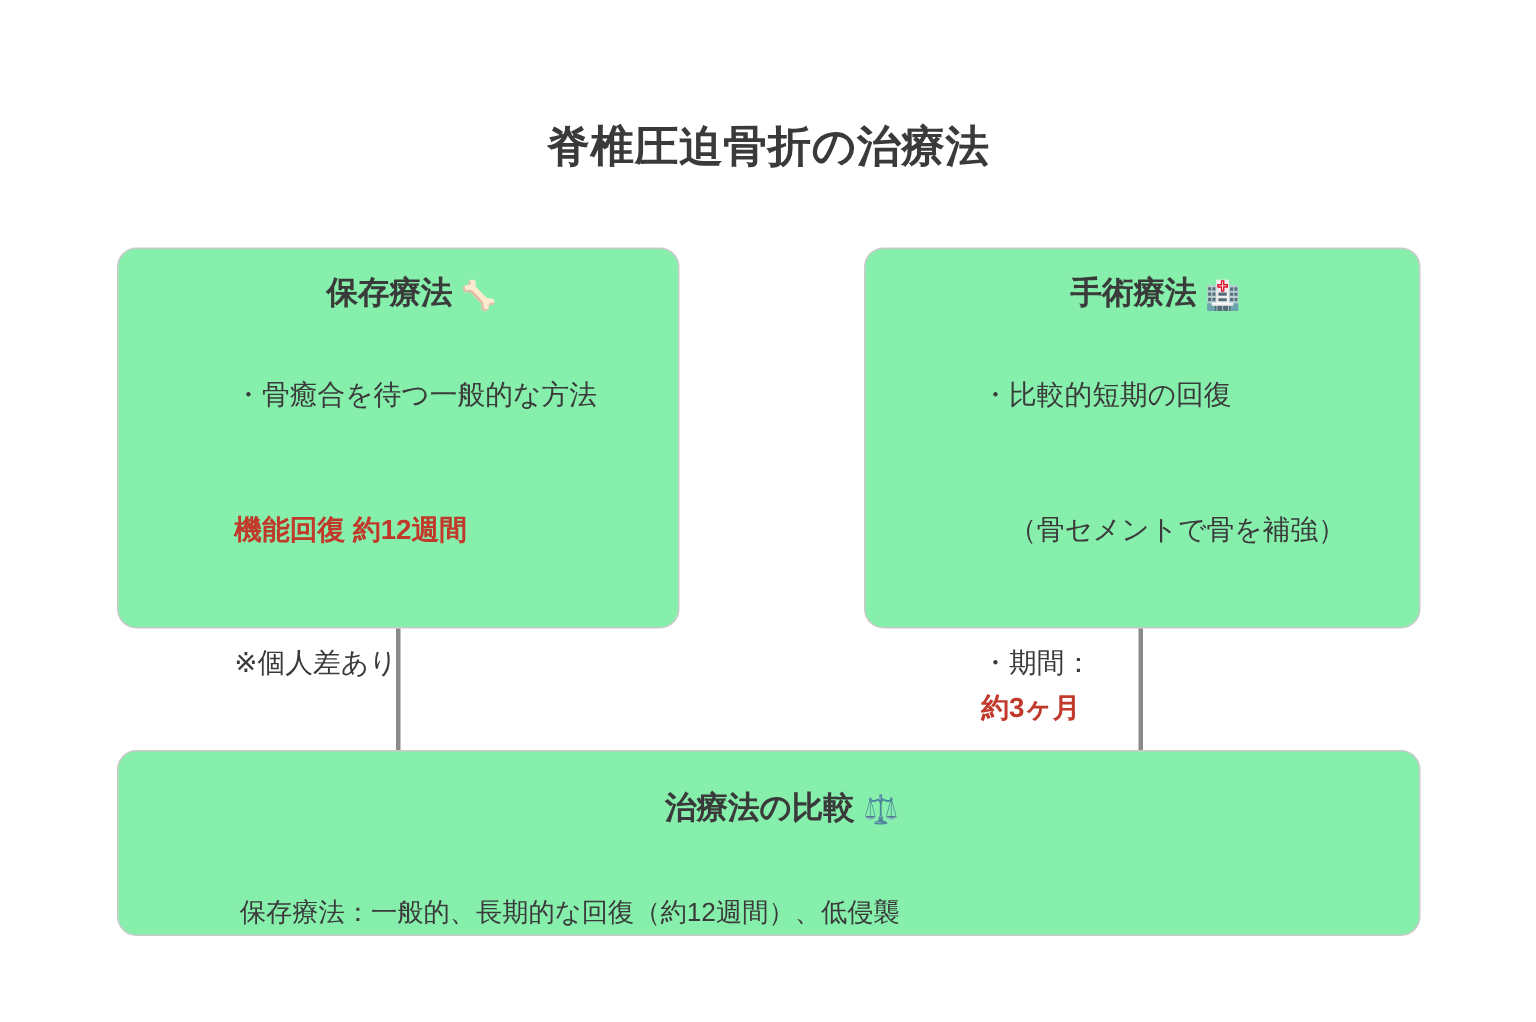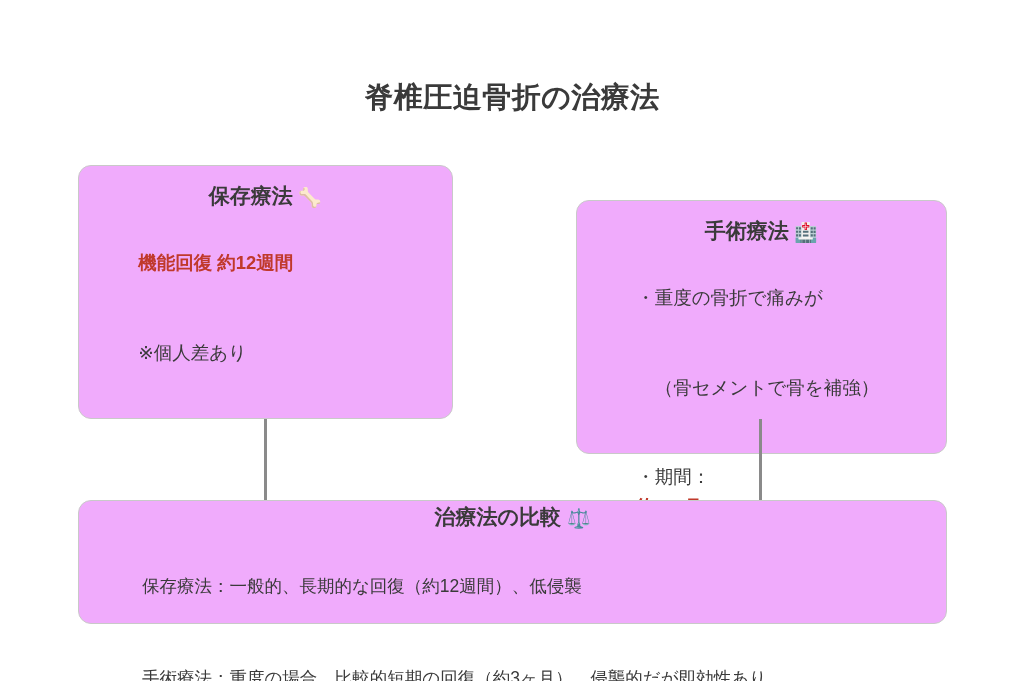--- a/index.html
+++ b/index.html
@@ -31,24 +31,25 @@
     text-align: center;
     font-size: 29px;
     font-weight: bold;
     color: #3a3a3a;
     letter-spacing: 0.5px;
   }
 
   
   .card {
     position: absolute;
-    background: #f0abfc;
+    background: #86efac;
     border: 1.4px solid #c9c9c9;
     border-radius: 13px;
     box-sizing: border-box;
+    padding-left: 18px;
   }
 
   .card-title {
     text-align: center;
     font-size: 21px;
     font-weight: bold;
     color: #3a3a3a;
     margin-top: 16px;
     margin-bottom: 8px;
     line-height: 1.3;
@@ -78,31 +79,30 @@
     left: 78px;
     top: 165px;
     width: 375px;
     height: 254px;
   }
   #card-surgical {
     left: 576px;
     top: 165px;
     width: 371px;
     height: 254px;
-    margin-top: 35px;
   }
   #card-comparison {
     left: 78px;
     top: 500px;
     width: 869px;
     height: 124px;
   }
 
   #card-comparison .card-title {
-    margin-top: 2px;
+    margin-top: 24px;
     margin-bottom: 10px;
   }
   #card-comparison .card-body {
     font-size: 17.5px;
     line-height: 1.75;
     padding: 0 24px;
   }
 
   
   .connector {
@@ -131,35 +131,38 @@
 <div class="page">
 
   <div class="page-title">脊椎圧迫骨折の治療法</div>
 
   <div class="card" id="card-conservative">
     <div class="card-title">
       <span>保存療法</span><span class="emoji">🦴</span>
     </div>
     <div class="card-body">
       <div class="line">
+        <span>・骨癒合を待つ一般的な方法</span>
+      </div>
+      <div class="line">
         <span class="emph">機能回復 約12週間</span>
       </div>
       <div class="line">
         <span>※個人差あり</span>
       </div>
     </div>
   </div>
 
   <div class="card" id="card-surgical">
     <div class="card-title">
       <span>手術療法</span><span class="emoji">🏥</span>
     </div>
     <div class="card-body">
       <div class="line">
-        <span>・重度の骨折で痛みが</span>
+        <span>・比較的短期の回復</span>
       </div>
       <div class="line">
         <span>　（骨セメントで骨を補強）</span>
       </div>
       <div class="line">
         <span>・期間：</span>
         <span class="emph">約3ヶ月</span>
       </div>
 
     </div>

